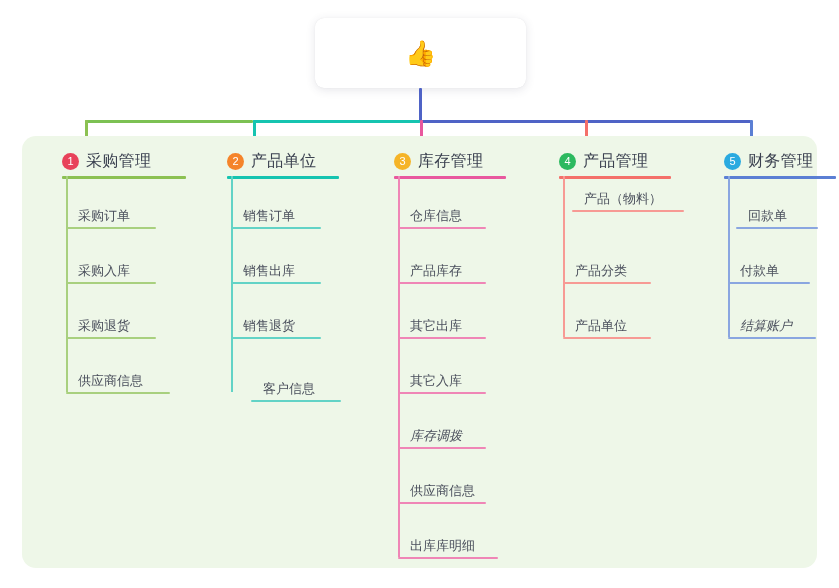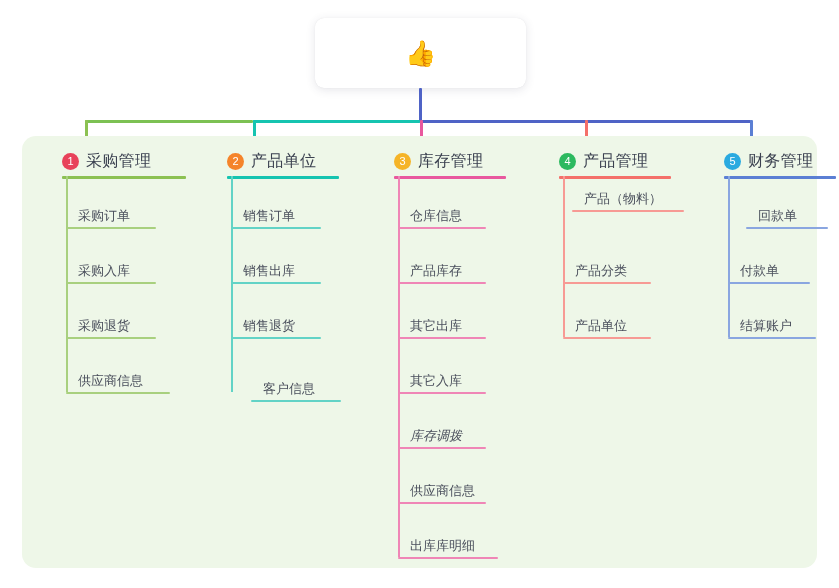--- a/index.html
+++ b/index.html
@@ -186,28 +186,28 @@
           <div class="sub-rule" style="width: 88px; background: rgb(247, 154, 148);"></div>
         </div>
       </div>
       <div class="col" style="left: 702px; top: 0px;">
         <div class="col-head" style="position: absolute; left: 0px; top: 146px;">
           <span class="badge" style="background: rgb(42, 170, 224);">5</span>
           <span class="col-title">财务管理</span>
         </div>
         <div class="head-rule" style="top: 176px; width: 112px; background: rgb(91, 127, 212);"></div>
         <div class="spine" style="left: 26px; top: 176px; height: 161px; background: rgb(138, 166, 224);"></div>
-        <div class="sub" style="left: 44px; top: 205px; width: 82px;">
+        <div class="sub" style="left: 34px; top: 205px; width: 82px;">
           <span class="sub-label">回款单</span>
           <div class="sub-rule" style="width: 82px; background: rgb(138, 166, 224);"></div>
         </div>
         <div class="sub" style="left: 26px; top: 260px; width: 82px;">
           <span class="sub-label">付款单</span>
           <div class="sub-rule" style="width: 82px; background: rgb(138, 166, 224);"></div>
         </div>
-        <div class="sub" style="left: 26px; top: 315px; width: 88px;">
+        <div class="sub" style="left: 26px; top: 315px; width: 88px; font-style: italic;">
           <span class="sub-label">结算账户</span>
           <div class="sub-rule" style="width: 88px; background: rgb(138, 166, 224);"></div>
         </div>
       </div>
     </div>
 
 </div>
 
 </body></html>

